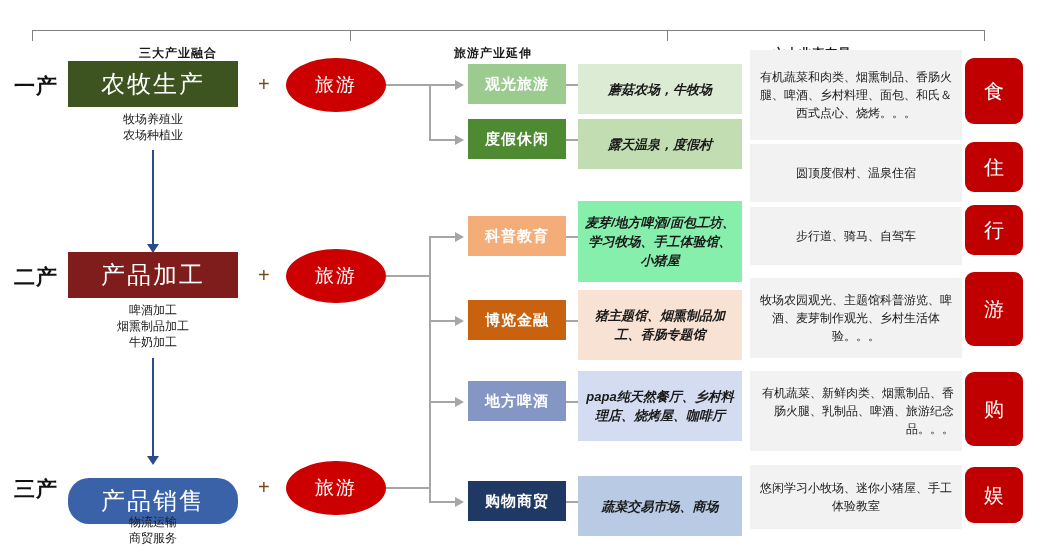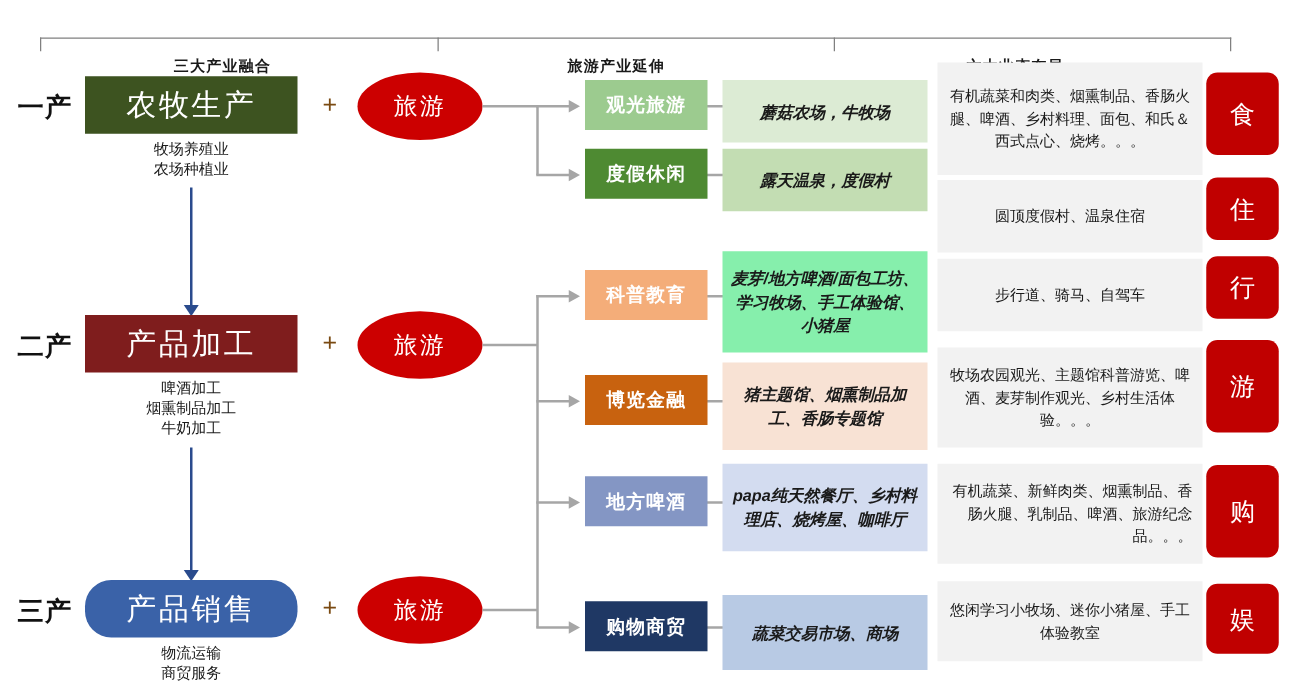--- a/index.html
+++ b/index.html
@@ -220,21 +220,21 @@
 烟熏制品加工
 牛奶加工</div>
 
   <div class="flow-arrow" style="top:358px; height:99px;"></div>
   <div class="flow-head" style="top:456px;"></div>
 
   <div class="plus" style="top:264px;">+</div>
   <div class="tour-ellipse" style="top:249px;">旅游</div>
 
   <div class="stage-label" style="left:14px; top:475px;">三产</div>
-  <div class="prod-box" style="top:464px; background:#3a62a8;border-radius:21px;">产品销售</div>
+  <div class="prod-box" style="top:478px; background:#3a62a8;border-radius:21px;">产品销售</div>
   <div class="prod-sub" style="top:514px;">物流运输
 商贸服务</div>
 
   <div class="plus" style="top:476px;">+</div>
   <div class="tour-ellipse" style="top:461px;">旅游</div>
 
   <div class="conn conn-h" style="left:386px; top:84px;  width:44px;"></div>
   <div class="conn conn-v" style="left:429px; top:84px;  height:56px;"></div>
   <div class="conn conn-h" style="left:429px; top:84px;  width:27px;"></div>
   <div class="arrow-head" style="left:455px; top:80px;"></div>

